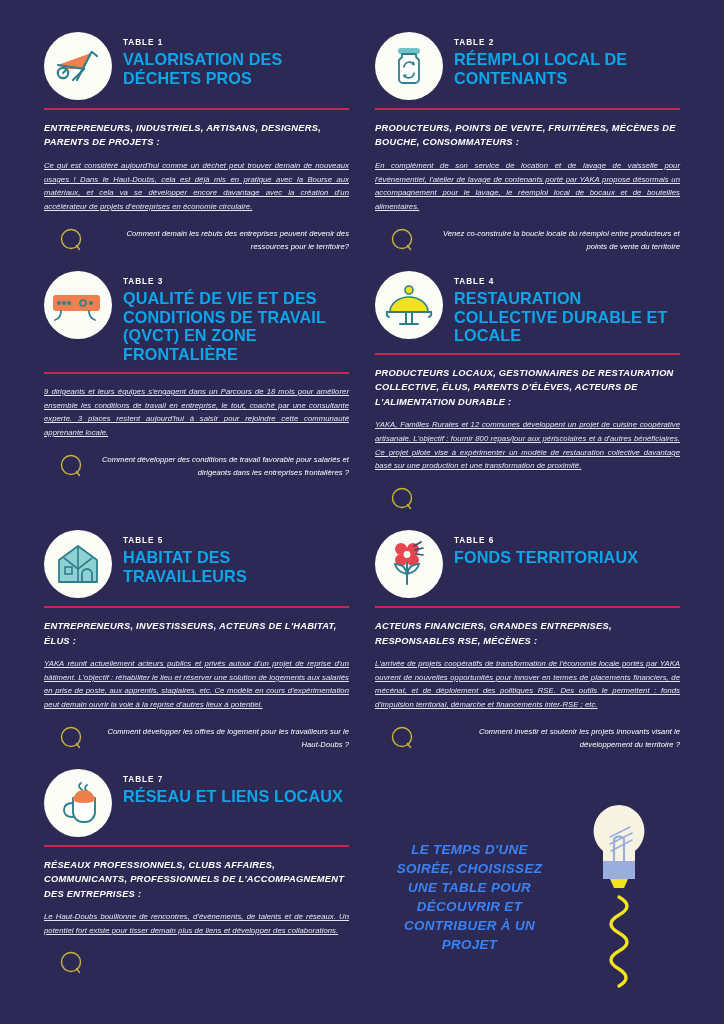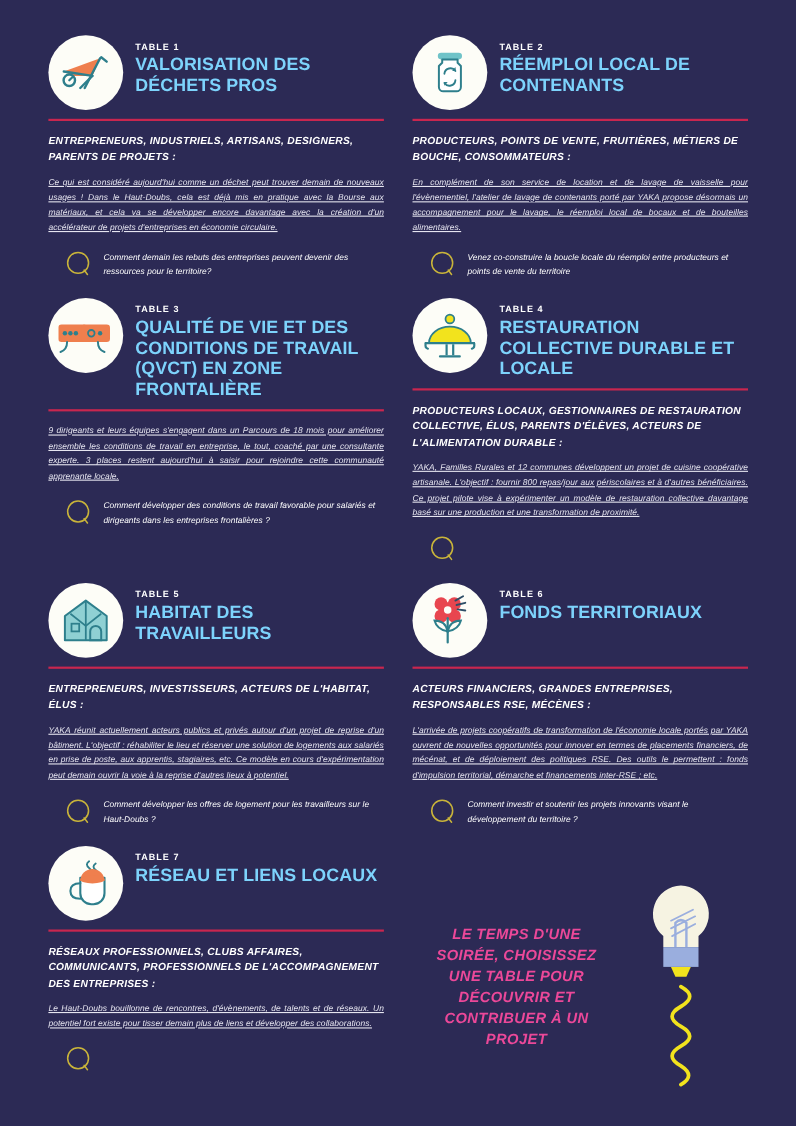--- a/index.html
+++ b/index.html
@@ -53,21 +53,21 @@
     min-width: 0;
   }
   .table-num {
     color: #ffffff;
     font-size: 8.2px;
     font-weight: bold;
     letter-spacing: 0.95px;
     margin-bottom: 3px;
   }
   .table-title {
-    color: #7dd3fc;
+    color: #0ea5e9;
     font-size: 16.2px;
     font-weight: bold;
     line-height: 1.16;
     letter-spacing: 0.1px;
   }
   .rule {
     height: 2px;
     background: #c9264f;
     width: 100%;
     margin-top: 8px;
@@ -90,20 +90,21 @@
     text-align: justify;
     letter-spacing: 0.05px;
     text-decoration: underline;
   }
   .question-row {
     display: flex;
     align-items: center;
     gap: 10px;
     margin-top: 13px;
     padding-left: 14px;
+    text-align: right;
   }
   .q-icon {
     flex: 0 0 auto;
     width: 26px;
     height: 26px;
   }
   .q-text {
     color: #ffffff;
     font-size: 7.6px;
     font-style: italic;
@@ -111,21 +112,21 @@
     letter-spacing: 0.05px;
   }
   .closing {
     display: flex;
     align-items: center;
     justify-content: center;
     gap: 6px;
     padding-top: 30px;
   }
   .closing-text {
-    color: #ec4899;
+    color: #3b82f6;
     font-size: 13.4px;
     font-weight: bold;
     font-style: italic;
     line-height: 1.42;
     text-align: center;
     letter-spacing: 0.35px;
     width: 176px;
   }
   .bulb-wrap {
     width: 110px;
@@ -180,21 +181,21 @@
             <path d="M28 18 l0.5 3.5 l-3.5 0 z" fill="#2e7f8c"></path>
             <path d="M18 35 l-0.5 -3.5 l3.5 0 z" fill="#2e7f8c"></path>
           </svg>
         </div>
         <div class="head-text">
           <div class="table-num">TABLE 2</div>
           <div class="table-title">RÉEMPLOI LOCAL DE CONTENANTS</div>
         </div>
       </div>
       <div class="rule"></div>
-      <div class="audience">PRODUCTEURS, POINTS DE VENTE, FRUITIÈRES, MÉTIERS DE BOUCHE, CONSOMMATEURS :</div>
+      <div class="audience">PRODUCTEURS, POINTS DE VENTE, FRUITIÈRES, MÉCÈNES DE BOUCHE, CONSOMMATEURS :</div>
       <div class="body-text">En complément de son service de location et de lavage de vaisselle pour l'évènementiel, l'atelier de lavage de contenants porté par YAKA propose désormais un accompagnement pour le lavage, le réemploi local de bocaux et de bouteilles alimentaires.</div>
       <div class="question-row">
         <svg class="q-icon" viewBox="0 0 26 26">
           <circle cx="13" cy="12" r="9.5" fill="none" stroke="#c9b43a" stroke-width="1.4"></circle>
           <path d="M18.5 18.5 L21.5 22.5" stroke="#c9b43a" stroke-width="1.4" stroke-linecap="round"></path>
         </svg>
         <div class="q-text">Venez co-construire la boucle locale du réemploi entre producteurs et points de vente du territoire</div>
       </div>
     </div>
 

